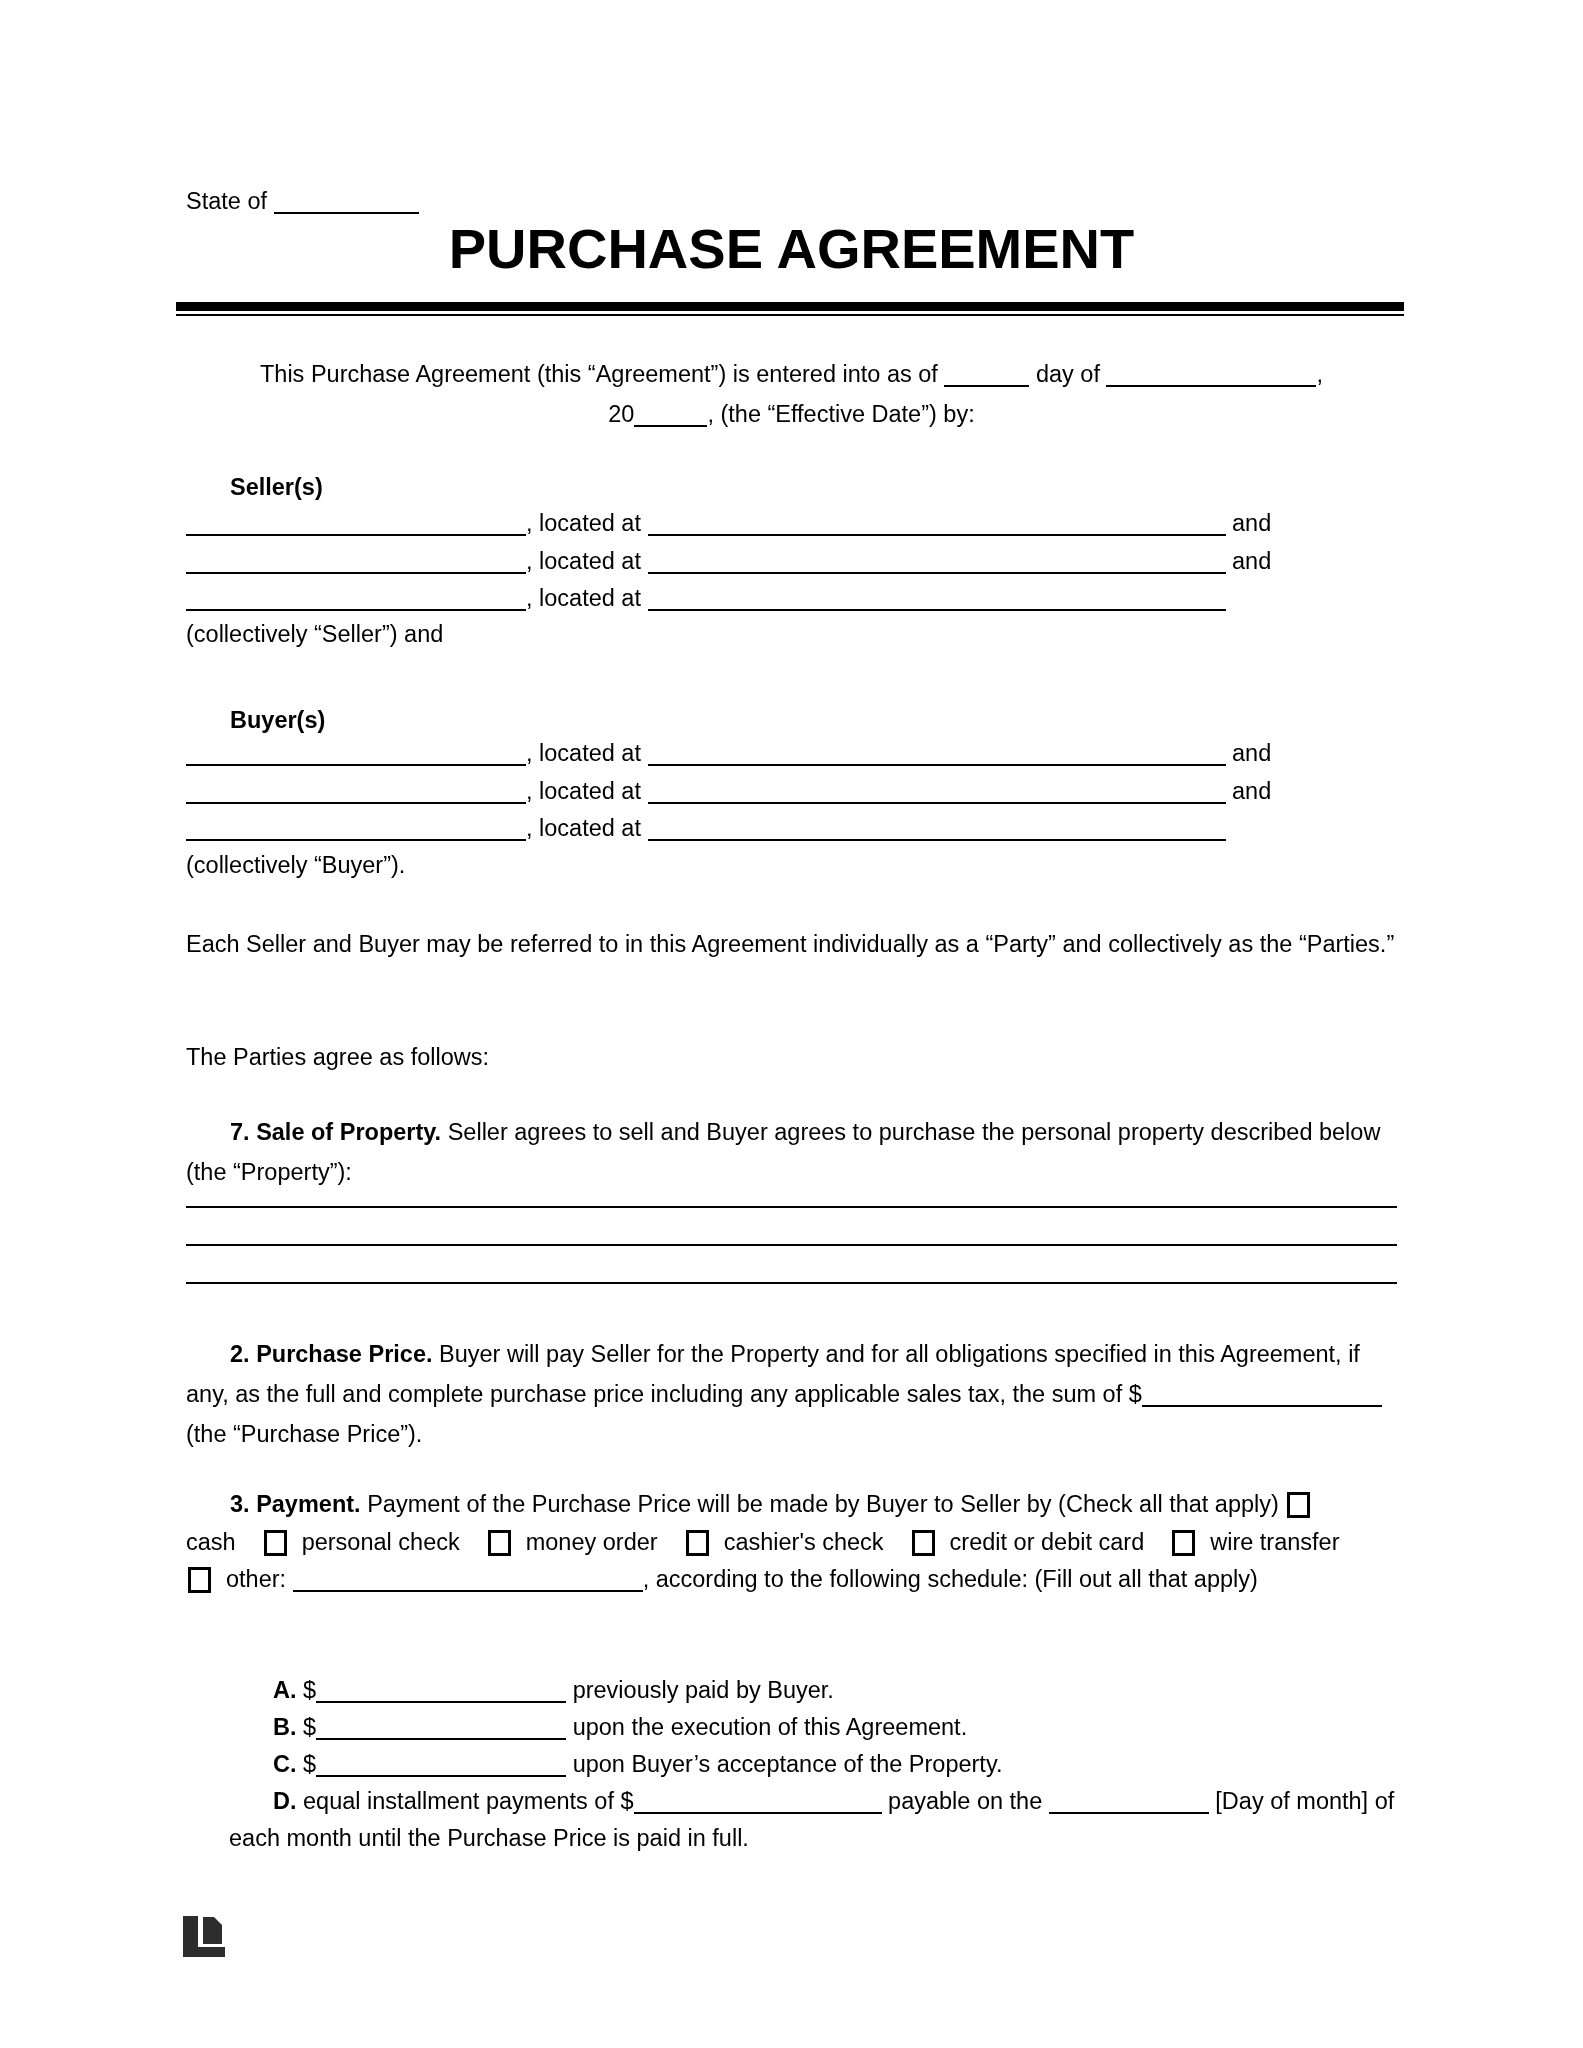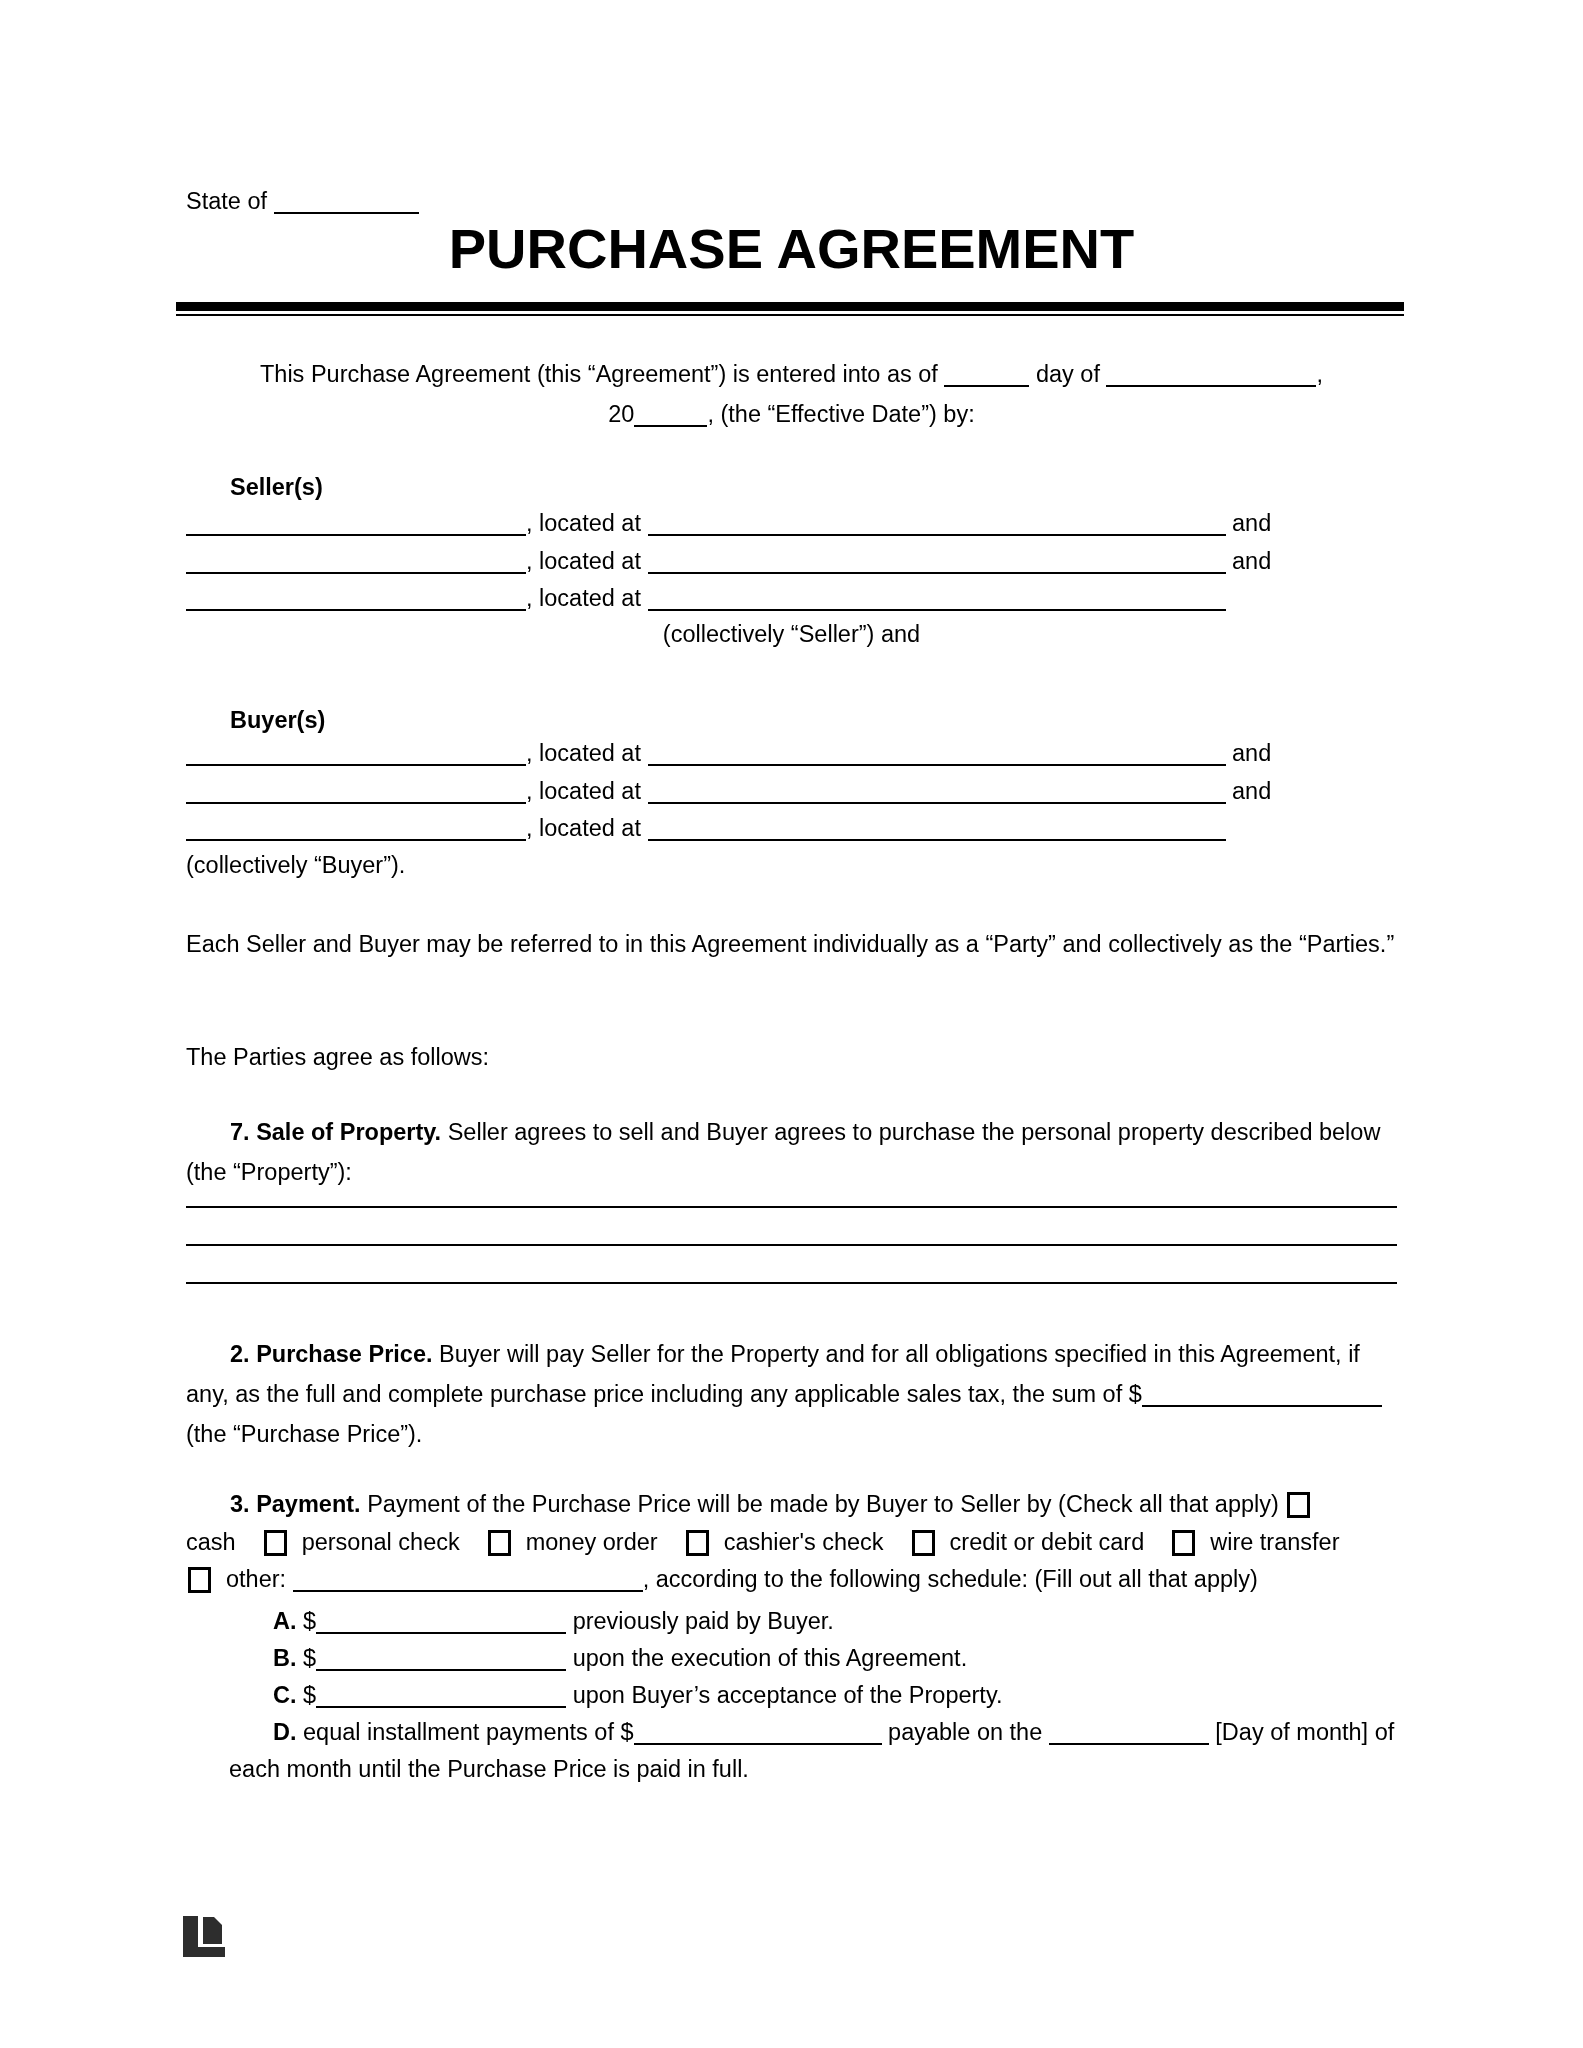--- a/index.html
+++ b/index.html
@@ -57,21 +57,21 @@
     <span>This Purchase Agreement (this “Agreement”) is entered into as of </span><span class="bl" style="width:85px;"></span><span> day of </span><span class="nw"><span class="bl" style="width:210px;"></span><span>,</span></span><br>
     <span class="nw"><span>20</span><span class="bl" style="width:73px;"></span></span><span>, (the “Effective Date”) by:</span>
   </div>
 
   <div class="abs para b" style="top:467px;">Seller(s)</div>
   <div class="abs" style="top:505px;" id="seller-rows">
       <div class="row"><span class="bl" style="width: 340px;"></span><span>, located at </span><span class="bl" style="width: 578px;"></span><span> and</span></div>
       <div class="row"><span class="bl" style="width: 340px;"></span><span>, located at </span><span class="bl" style="width: 578px;"></span><span> and</span></div>
       <div class="row"><span class="bl" style="width: 340px;"></span><span>, located at </span><span class="bl" style="width: 578px;"></span></div>
     </div>
-  <div class="abs para" style="top:614px;text-align:center;">(collectively “Seller”) and</div>
+  <div class="abs para" style="top:614px;">(collectively “Seller”) and</div>
 
   <div class="abs para b" style="top:700px;">Buyer(s)</div>
   <div class="abs" style="top:735px;" id="buyer-rows">
       <div class="row"><span class="bl" style="width: 340px;"></span><span>, located at </span><span class="bl" style="width: 578px;"></span><span> and</span></div>
       <div class="row"><span class="bl" style="width: 340px;"></span><span>, located at </span><span class="bl" style="width: 578px;"></span><span> and</span></div>
       <div class="row"><span class="bl" style="width: 340px;"></span><span>, located at </span><span class="bl" style="width: 578px;"></span></div>
     </div>
   <div class="abs para" style="top:845px;">(collectively “Buyer”).</div>
 
   <div class="abs para" style="top:924px;">Each Seller and Buyer may be referred to in this Agreement individually as a “Party” and collectively as the “Parties.”</div>
@@ -87,21 +87,21 @@
     </div>
 
   <div class="abs para" style="top:1334px;">
     <span class="b">2. Purchase Price.</span><span> Buyer will pay Seller for the Property and for all obligations specified in this Agreement, if any, as the full and complete purchase price including any applicable sales tax, the sum of </span><span class="nw"><span>$</span><span class="bl" style="width:240px;"></span></span><span> (the “Purchase Price”).</span>
   </div>
 
   <div class="abs tight" style="top:1486px;">
     <span class="b">3. Payment.</span><span> Payment of the Purchase Price will be made by Buyer to Seller by (Check all that apply) </span><span id="methods"><span class="cb"></span><span class="m-label">cash</span><span class="cb"></span><span class="m-label">personal check</span><span class="cb"></span><span class="m-label">money order</span><span class="cb"></span><span class="m-label">cashier's check</span><span class="cb"></span><span class="m-label">credit or debit card</span><span class="cb"></span><span class="m-label">wire transfer</span><span class="cb"></span><span>other: </span><span class="nw"><span class="bl" style="width: 350px;"></span><span>,</span></span><span> according to the following schedule: (Fill out all that apply)</span></span>
   </div>
 
-  <div class="abs schedule" style="top:1603px;" id="schedule">
+  <div class="abs schedule" style="top:1672px;" id="schedule">
       <div class="s-row"><span class="b">A.</span> <span class="nw"><span>$</span><span class="bl" style="width: 250px;"></span></span><span> previously paid by Buyer.</span></div>
       <div class="s-row"><span class="b">B.</span> <span class="nw"><span>$</span><span class="bl" style="width: 250px;"></span></span><span> upon the execution of this Agreement.</span></div>
       <div class="s-row"><span class="b">C.</span> <span class="nw"><span>$</span><span class="bl" style="width: 250px;"></span></span><span> upon Buyer’s acceptance of the Property.</span></div>
       <div class="s-row"><span class="b">D.</span> <span>equal installment payments of </span><span class="nw"><span>$</span><span class="bl" style="width: 248px;"></span></span><span> payable on the </span><span class="bl" style="width: 160px;"></span><span> [Day of month] of each month until the Purchase Price is paid in full.</span></div>
     </div>
 
   <div class="logo">
     <svg width="42" height="41" viewBox="0 0 42 41">
       <path d="M0 0 H15 V31 H42 V41 H0 Z" fill="#2d2d2d"></path>
       <path d="M20 1 H31 L39 9 V28 H20 Z" fill="#2d2d2d"></path>

